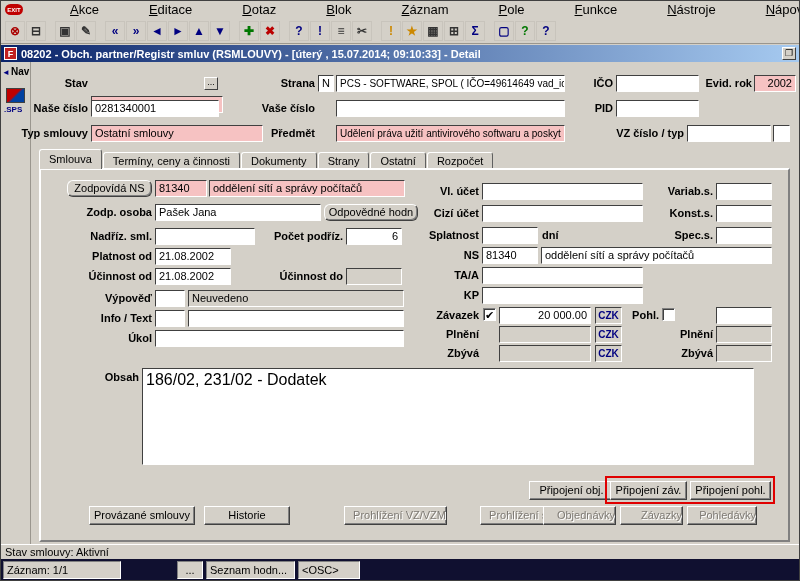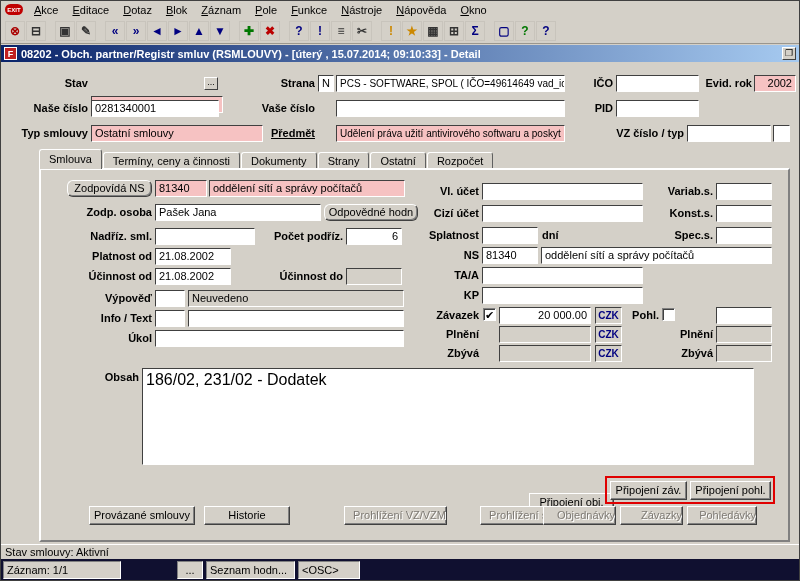--- a/index.html
+++ b/index.html
@@ -3,21 +3,21 @@
 <meta charset="utf-8">
 <style>
   *{box-sizing:border-box;margin:0;padding:0;}
   html,body{width:800px;height:581px;}
   body{font-family:"Liberation Sans",sans-serif;font-size:11px;background:#404040;}
   #app{position:relative;width:800px;height:581px;background:var(--window-bg,#d4d0c8);overflow:hidden;border:1px solid #404040;}
 
   
   #menubar{position:absolute;left:0;top:0;width:100%;height:17px;display:flex;align-items:center;background:var(--window-bg,#d4d0c8);}
   .exit-badge{width:18px;height:11px;background:#c00000;color:#fff;font-size:6px;font-weight:bold;border-radius:6px;display:flex;align-items:center;justify-content:center;margin:0 4px;flex:none;}
-  .menu-item{padding:1px 7px;font-size:11px;color:#000;white-space:nowrap;}
+  .menu-item{padding:1px 7px;font-size:13px;color:#000;white-space:nowrap;margin-left:36px;}
   .menu-item::first-letter{text-decoration:underline;}
 
   
   #toolbar{position:absolute;left:0;top:17px;width:100%;height:26px;display:flex;align-items:center;padding-left:4px;background:var(--window-bg,#d4d0c8);border-bottom:1px solid #9a968e;}
   .tb-btn{width:20px;height:20px;margin-right:1px;display:flex;align-items:center;justify-content:center;background:var(--window-bg,#d4d0c8);border:1px solid #c8c4bc;flex:none;}
   .tb-glyph{font-size:12px;line-height:12px;font-weight:bold;}
   .tb-sep{width:8px;height:20px;flex:none;}
 
   
   #titlebar{position:absolute;left:0;top:44px;width:100%;height:17px;background:linear-gradient(90deg,var(--titlebar-left,#0a246a),var(--titlebar-right,#a6caf0));display:flex;align-items:center;color:#fff;}
@@ -166,20 +166,25 @@
         <span class="tb-glyph" style="color: rgb(0, 0, 128);">?</span>
       </span>
     </div>
 
   <div id="titlebar">
     <span class="win-icon">F</span>
     <span class="title-text">08202 - Obch. partner/Registr smluv (RSMLOUVY) - [úterý , 15.07.2014; 09:10:33] - Detail</span>
     <span class="win-ctl restore"></span>
   </div>
 
+  <div id="sidebar">
+    <div class="nav-row"><span class="nav-arrow-icon"></span><span>Nav</span></div>
+    <div class="sps-icon"></div>
+    <div class="sps-label">.SPS</div>
+  </div>
 
   <div class="lbl" style="left:30px;top:76px;width:57px;">Stav</div>
   <div class="fld pink" style="left:90px;top:74px;width:132px;margin-top:21px;">Aktivní</div>
   <div class="lov-btn" style="left:203px;top:76px;">...</div>
   <div class="lbl" style="left:240px;top:76px;width:74px;">Strana</div>
   <div class="fld" style="left:317px;top:74px;width:16px;">N</div>
   <div class="fld small" style="left:335px;top:74px;width:229px;">PCS - SOFTWARE, SPOL ( IČO=49614649 vad_id=1728)</div>
   <div class="lbl" style="left:570px;top:76px;width:42px;">IČO</div>
   <div class="fld" style="left:615px;top:74px;width:83px;"></div>
   <div class="lbl" style="left:697px;top:76px;width:54px;">Evid. rok</div>
@@ -187,21 +192,21 @@
 
   <div class="lbl" style="left:10px;top:101px;width:77px;">Naše číslo</div>
   <div class="fld" style="left:90px;top:99px;width:128px;">0281340001</div>
   <div class="lbl" style="left:240px;top:101px;width:74px;">Vaše číslo</div>
   <div class="fld" style="left:335px;top:99px;width:229px;"></div>
   <div class="lbl" style="left:570px;top:101px;width:42px;">PID</div>
   <div class="fld" style="left:615px;top:99px;width:83px;"></div>
 
   <div class="lbl" style="left:6px;top:126px;width:81px;">Typ smlouvy</div>
   <div class="fld pink" style="left:90px;top:124px;width:172px;">Ostatní smlouvy</div>
-  <div class="lbl" style="left:262px;top:126px;width:52px;text-decoration:underline;">Předmět</div>
+  <div class="lbl" style="left:262px;top:126px;width:52px;">Předmět</div>
   <div class="fld pink small" style="left:335px;top:124px;width:229px;">Udělení práva užití antivirového softwaru a poskyt</div>
   <div class="lbl" style="left:598px;top:126px;width:85px;">VZ číslo / typ</div>
   <div class="fld" style="left:686px;top:124px;width:84px;"></div>
   <div class="fld" style="left:772px;top:124px;width:17px;"></div>
 
   <div id="tabs">
 
   <div class="tab active"><span>Smlouva</span></div>
       <div class="tab"><span>Termíny, ceny a činnosti</span></div>
       <div class="tab"><span>Dokumenty</span></div>
@@ -285,21 +290,21 @@
 
   <div class="lbl" style="left:416px;top:346px;width:62px;">Zbývá</div>
   <div class="fld gray right" style="left:498px;top:344px;width:92px;"></div>
   <div class="czk" style="left:594px;top:344px;">CZK</div>
   <div class="lbl" style="left:653px;top:346px;width:59px;">Zbývá</div>
   <div class="fld gray" style="left:715px;top:344px;width:56px;"></div>
 
   <div class="lbl" style="left:80px;top:370px;width:58px;">Obsah</div>
   <div class="area" style="left:141px;top:367px;width:612px;height:97px;">186/02, 231/02 - Dodatek</div>
 
-  <div class="pbtn" style="left:528px;top:492px;width:85px;">Připojení obj.</div>
+  <div class="pbtn" style="left:528px;top:480px;width:85px;">Připojení obj.</div>
   <div class="pbtn" style="left:609px;top:480px;width:77px;">Připojení záv.</div>
   <div class="pbtn" style="left:689px;top:480px;width:81px;">Připojení pohl.</div>
   <div class="hl-rect" style="left:604px;top:475px;width:170px;height:28px;"></div>
 
   <div class="pbtn" style="left:88px;top:505px;width:106px;">Provázané smlouvy</div>
   <div class="pbtn" style="left:203px;top:505px;width:86px;">Historie</div>
   <div class="pbtn disabled" style="left:343px;top:505px;width:103px;">Prohlížení VZ/VZM</div>
   <div class="pbtn disabled" style="left:449px;top:505px;width:89px;margin-left:30px;">Prohlížení salda</div>
   <div class="pbtn disabled" style="left:542px;top:505px;width:73px;">Objednávky</div>
   <div class="pbtn disabled" style="left:619px;top:505px;width:63px;">Závazky</div>

